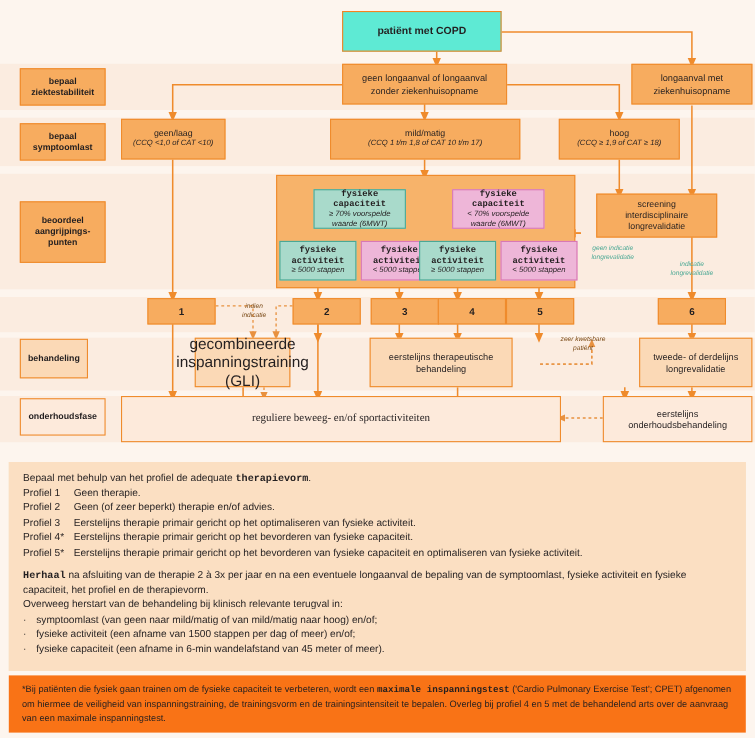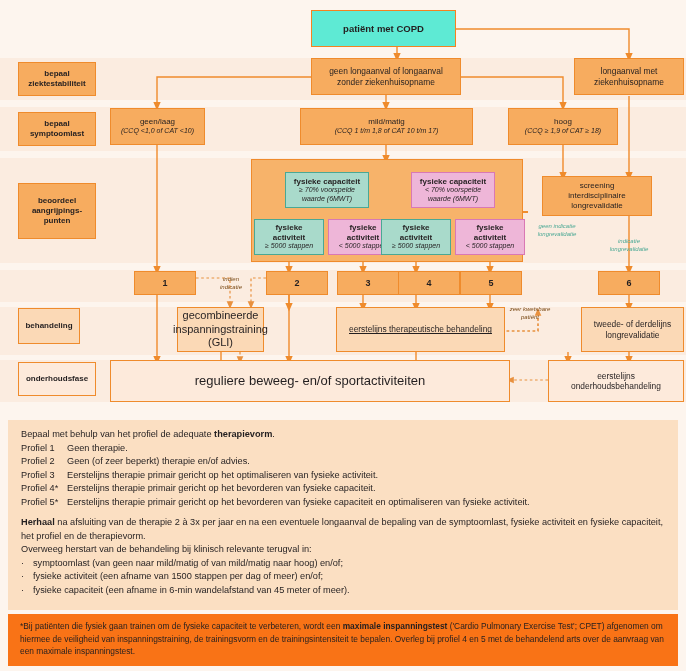--- a/index.html
+++ b/index.html
@@ -27,21 +27,21 @@
   .box .l1{display:block;}
   .box .l2{display:block;}
   .dark{background:#5eead4;border-color:#f58220;}
   .mid{background:#f7ac5f;border-color:#ef8b2c;}
   .pale{background:#fbd9b6;border-color:#ef8b2c;}
   .palest{background:#fdeadb;border-color:#ef8b2c;}
   .teal{background:#a9dacb;border-color:#4aa894;}
   .pink{background:#eeb6d8;border-color:#d978b4;}
   .grp{background:#f7b36a;border:1px solid #ef8b2c;}
   .ttl{font-weight:bold;font-size:9.5px;}
-  .bold{font-weight:bold;}
+  .bold{font-weight:bold;font-family:Liberation Mono, monospace;}
   .ital{font-style:italic;}
   .smal{font-size:7px;}
   .rowlbl{font-weight:bold;font-size:8px;}
   .num{font-weight:bold;font-size:9px;}
   .note{
     position:absolute;font-style:italic;font-size:6px;
     color:#4aa894;line-height:1.25;text-align:center;
   }
   .note.or{color:#7a4a16;}
   svg.wires{position:absolute;left:0;top:0;width:686px;height:415px;pointer-events:none;}
@@ -267,34 +267,34 @@
   <div class="box mid num" style="left:398px;top:271px;width:62px;height:24px;">
     <span>4</span>
   </div>
   <div class="box mid num" style="left:460px;top:271px;width:62px;height:24px;">
     <span>5</span>
   </div>
   <div class="box mid num" style="left:598px;top:271px;width:62px;height:24px;">
     <span>6</span>
   </div>
 
-  <div class="box pale" style="left:177px;top:307px;width:87px;height:45px;font-size:11px;">
+  <div class="box pale" style="left:177px;top:307px;width:87px;height:45px;font-size:14px;">
     <span class="l1">gecombineerde</span>
     <span class="l2">inspanningstraining</span>
     <span class="l2">(GLI)</span>
   </div>
-  <div class="box pale" style="left:336px;top:307px;width:169px;height:45px;font-size:8.4px;text-decoration:underline;">
+  <div class="box pale" style="left:336px;top:307px;width:130px;height:45px;font-size:8.4px;">
     <span>eerstelijns therapeutische behandeling</span>
   </div>
   <div class="box pale" style="left:581px;top:307px;width:103px;height:45px;font-size:8.4px;">
     <span class="l1">tweede- of derdelijns</span>
     <span class="l2">longrevalidatie</span>
   </div>
 
-  <div class="box palest" style="left:110px;top:360px;width:400px;height:42px;font-size:13px;">
+  <div class="box palest" style="left:110px;top:360px;width:400px;height:42px;font-size:10px;font-family:Liberation Serif, serif;">
     <span>reguliere beweeg- en/of sportactiviteiten</span>
   </div>
   <div class="box palest" style="left:548px;top:360px;width:136px;height:42px;font-size:8.4px;">
     <span class="l1">eerstelijns</span>
     <span class="l2">onderhoudsbehandeling</span>
   </div>
 </div>
 
 <div id="legend">
   <div>

